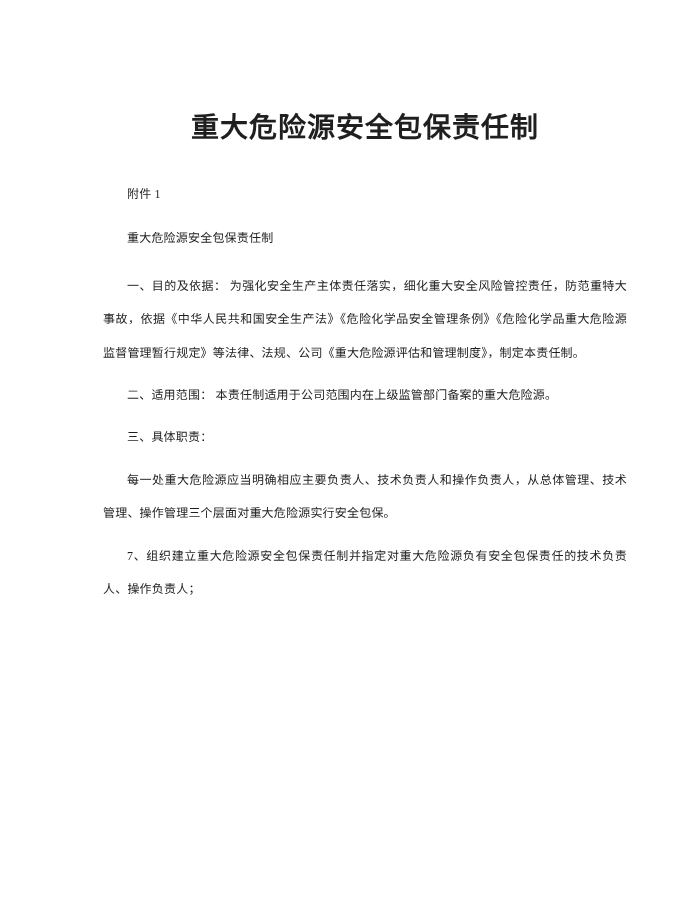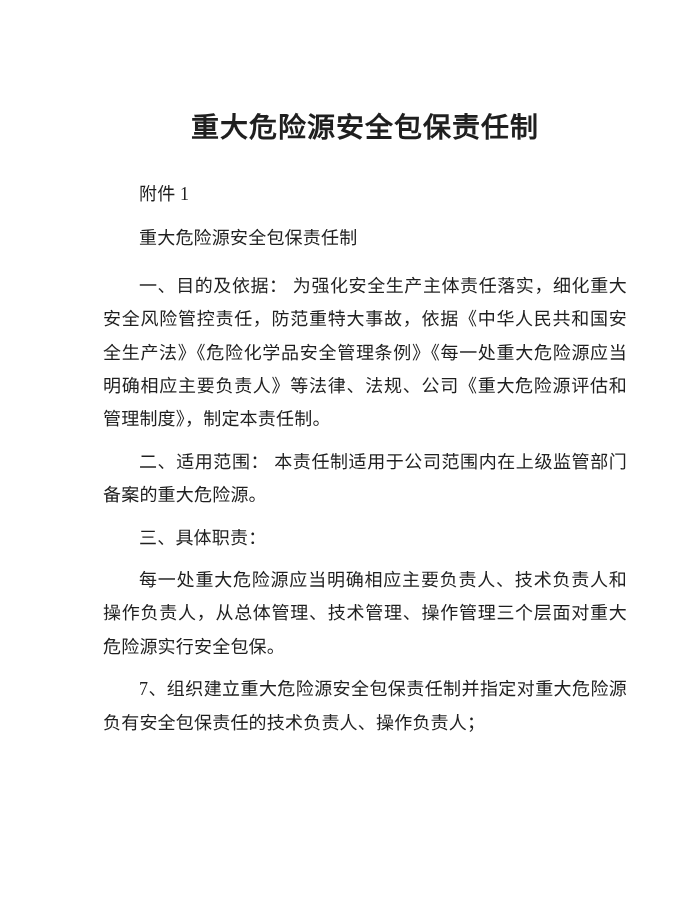--- a/index.html
+++ b/index.html
@@ -30,21 +30,21 @@
     margin:0 0 35px 0;
     font-size:28px;
     line-height:30px;
     font-weight:bold;
     text-align:center;
     letter-spacing:1px;
     white-space:nowrap;
   }
   .para{
     margin:0 0 9px 0;
-    font-size:18px;
+    font-size:12px;
     line-height:33.4px;
     text-indent:2em;
     text-align:justify;
     text-justify:inter-character;
     letter-spacing:0.2px;
   }
   .para.no-justify{
     text-align:left;
   }
   .attachment{
@@ -58,21 +58,21 @@
 <body>
 
 <div class="page">
 
   <h1 class="doc-title">重大危险源安全包保责任制</h1>
 
   <p class="para no-justify attachment">附件 1</p>
 
   <p class="para no-justify subtitle">重大危险源安全包保责任制</p>
 
-  <p class="para">一、目的及依据： 为强化安全生产主体责任落实，细化重大安全风险管控责任，防范重特大事故，依据《中华人民共和国安全生产法》《危险化学品安全管理条例》《每一处重大危险源应当明确相应主要负责人》等法律、法规、公司《重大危险源评估和管理制度》，制定本责任制。</p>
+  <p class="para">一、目的及依据： 为强化安全生产主体责任落实，细化重大安全风险管控责任，防范重特大事故，依据《中华人民共和国安全生产法》《危险化学品安全管理条例》《危险化学品重大危险源监督管理暂行规定》等法律、法规、公司《重大危险源评估和管理制度》，制定本责任制。</p>
 
   <p class="para">二、适用范围： 本责任制适用于公司范围内在上级监管部门备案的重大危险源。</p>
 
   <p class="para no-justify">三、具体职责：</p>
 
   <p class="para">每一处重大危险源应当明确相应主要负责人、技术负责人和操作负责人，从总体管理、技术管理、操作管理三个层面对重大危险源实行安全包保。</p>
 
 
   <p class="para">7、组织建立重大危险源安全包保责任制并指定对重大危险源负有安全包保责任的技术负责人、操作负责人；</p>
 

